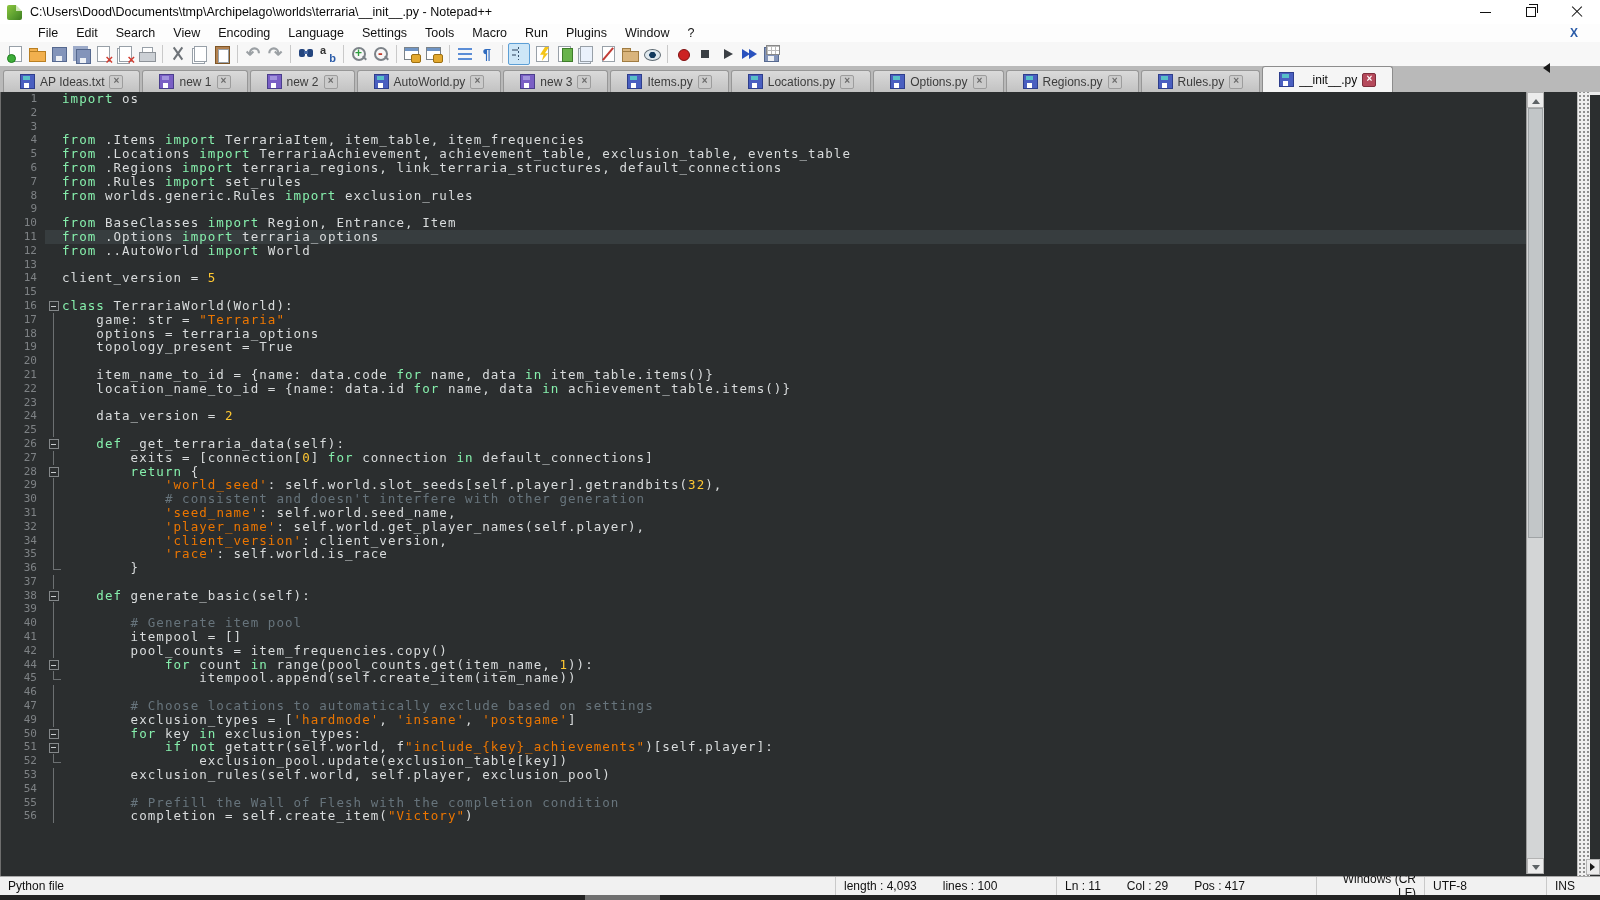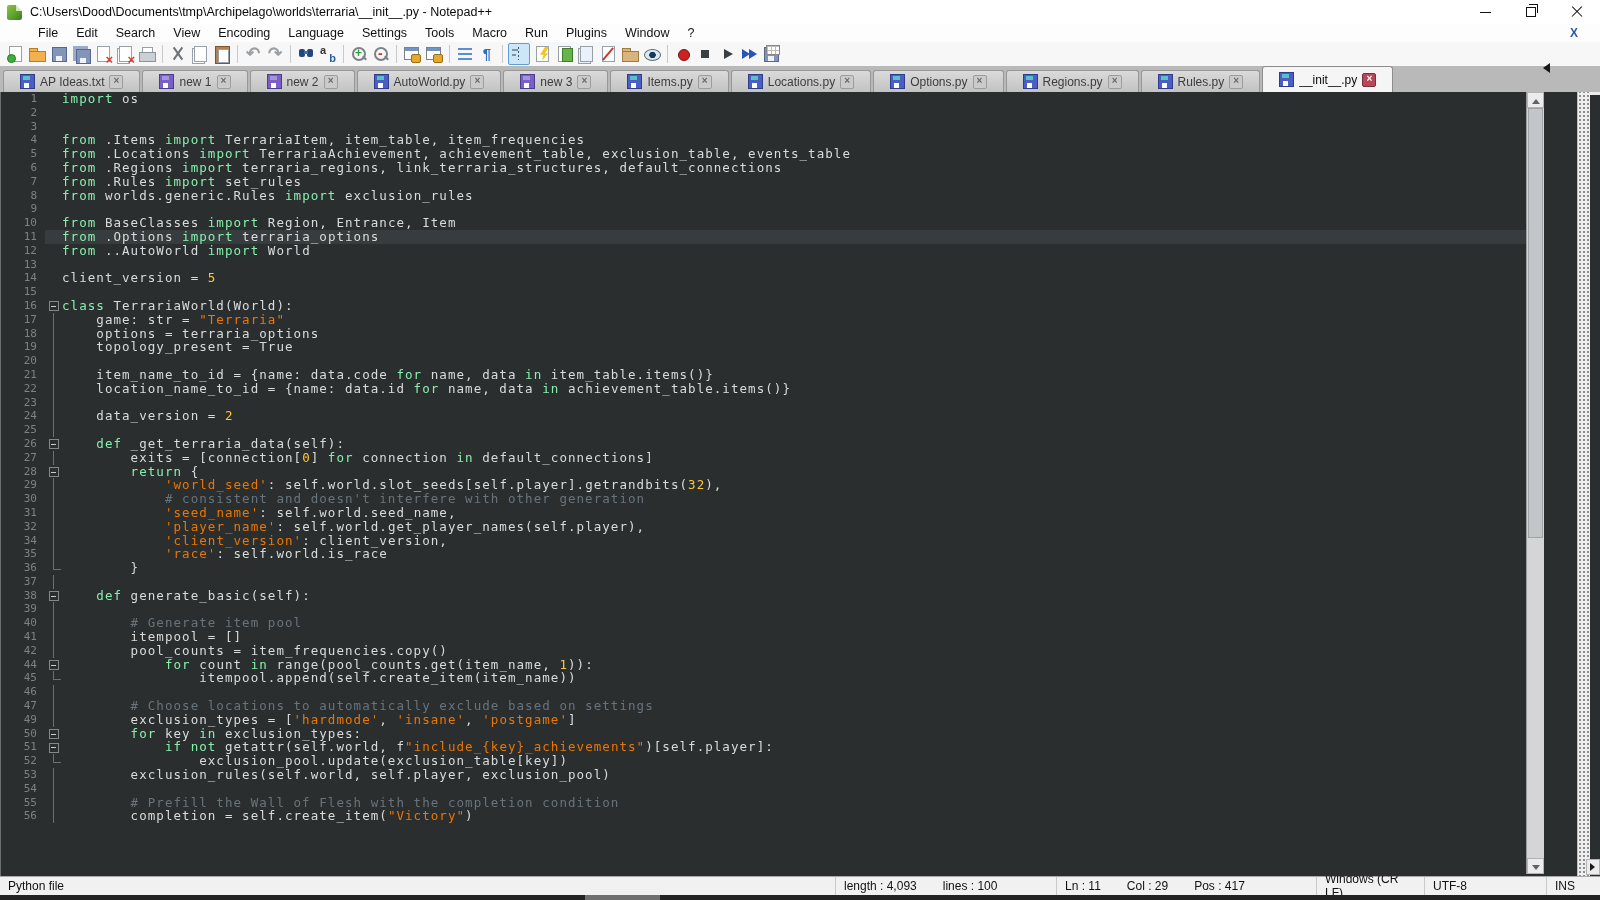--- a/index.html
+++ b/index.html
@@ -133,21 +133,21 @@
   .splitter{position:absolute;right:10px;top:-26px;bottom:0;width:12px;background:#efefef;
     background-image:radial-gradient(#8f8f8f 1px,transparent 1.2px);background-size:4px 4px;border-left:1px solid #bdbdbd;}
   .pane2{position:absolute;right:0;top:0;bottom:0;width:10px;background:#2b2e2f;}
   .pane2-tab{position:absolute;right:0;top:-26px;width:10px;height:26px;background:#ececec;border-top:3px solid #b9a7e0;}
   .hscroll-btn{position:absolute;right:0;bottom:1px;width:12px;height:14px;background:#ececec;border:1px solid #b3b3b3;}
   .hscroll-btn::after{content:"";position:absolute;left:3px;top:3px;border-top:4px solid transparent;border-bottom:4px solid transparent;border-left:5px solid #1a1a1a;}
 
   
   .statusbar{height:18px;background:#f1f1f1;border-top:1px solid #a8a8a8;display:flex;align-items:center;
     font-size:12px;color:#111;flex:0 0 auto;}
-  .sf{height:100%;display:flex;align-items:center;padding:8px 8px;border-left:1px solid #c9c9c9;box-sizing:border-box;}
+  .sf{height:100%;display:flex;align-items:center;padding:8px 8px;border-left:1px solid #c9c9c9;box-sizing:border-box;text-align:right;}
   .sf.first{border-left:none;flex:1 1 auto;}
   .sf .gap{display:inline-block;width:26px;}
   .sf-len{width:221px;} .sf-pos{width:260px;} .sf-eol{width:108px;} .sf-enc{width:122px;} .sf-ins{width:54px;}
 
   .bottomstrip{height:5px;background:#232323;position:relative;flex:0 0 auto;}
   .bottomstrip .seg{position:absolute;left:585px;top:0;width:75px;height:100%;background:#6f6f6f;}
 </style>
 </head>
 <body>
 

